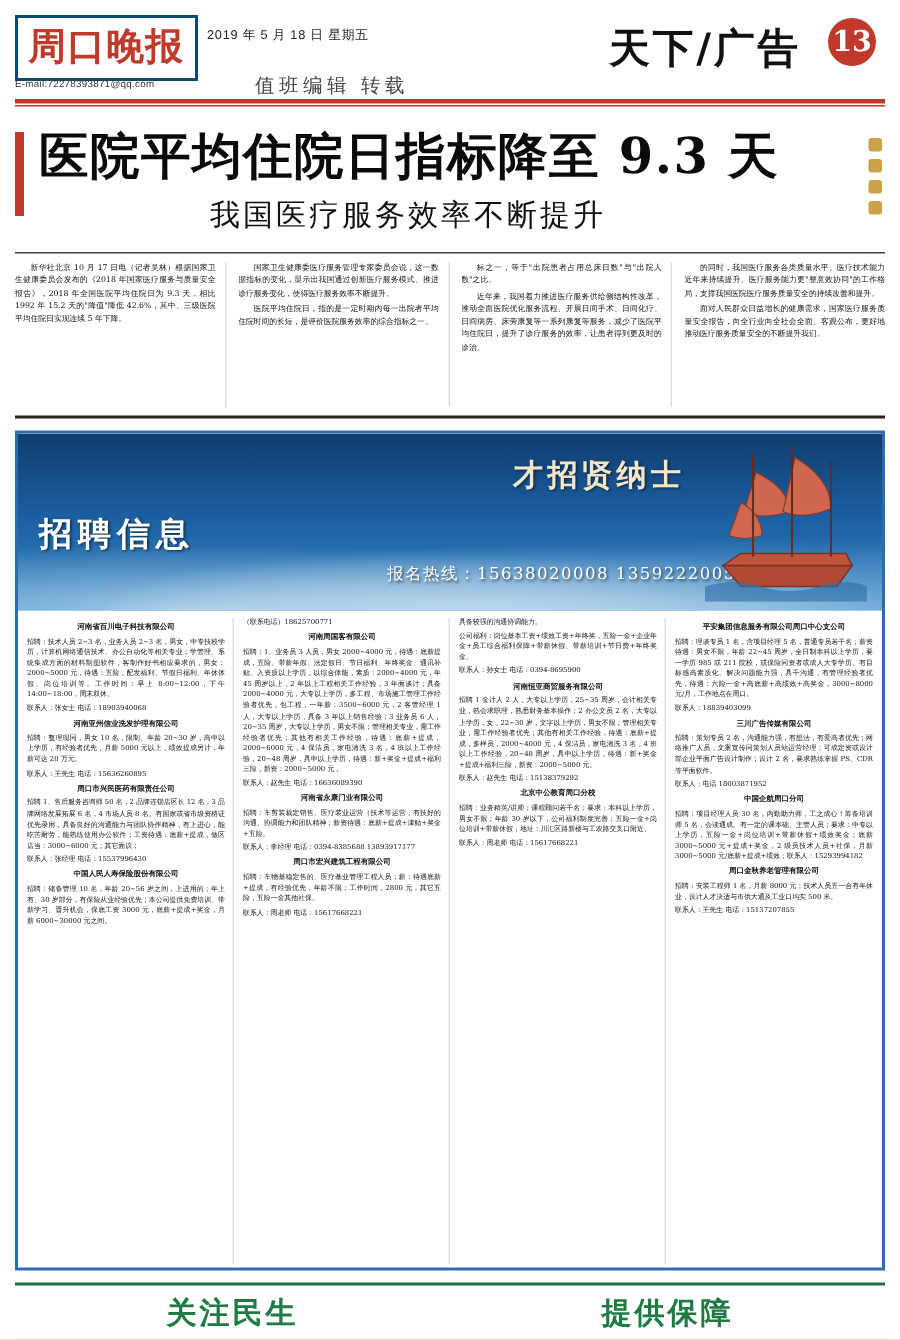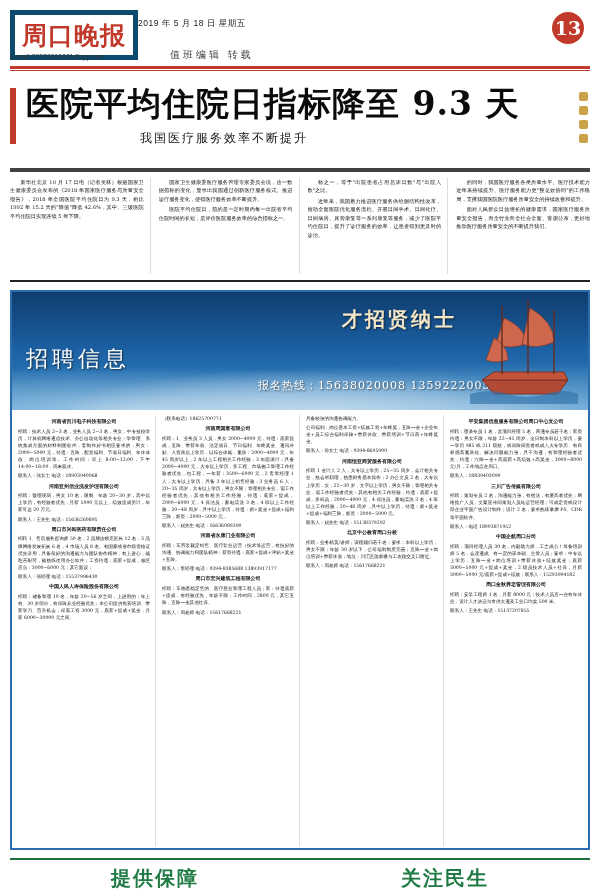--- a/index.html
+++ b/index.html
@@ -26,23 +26,23 @@
     height: 62px;
     border-bottom: 2px solid #b11; 
     border-bottom: none;
   }
   .logo-box {
     position: absolute;
     left: 0;
     top: 2px;
     width: 118px;
     height: 40px;
-    border: 5px solid #0c4a6e;
+    border: 2px solid #0c4a6e;
     color: #c0392b;
-    font-family: Liberation Serif, serif;
+    font-family: Liberation Mono, monospace;
     font-weight: bold;
     font-size: 25px;
     letter-spacing: 1px;
     display: flex;
     align-items: center;
     justify-content: center;
     line-height: 1;
   }
   .logo-sub {
     position: absolute;
@@ -57,21 +57,21 @@
     left: 128px;
     top: 10px;
     font-size: 8.5px;
     color: #222;
     letter-spacing: 0.5px;
   }
   .mast-editors {
     position: absolute;
     left: 160px;
     top: 40px;
-    font-size: 10px;
+    font-size: 13px;
     color: #444;
     letter-spacing: 3px;
   }
   .section-title {
     position: absolute;
     right: 56px;
     top: 6px;
     font-family: "DejaVu Serif", serif;
     font-weight: bold;
     font-size: 27px;
@@ -109,21 +109,21 @@
     top: 62px;
     height: 1px;
     background: #c0392b;
   }
 
   
   .headline-wrap {
     position: relative;
     margin-top: 12px;
     height: 86px;
-    border-bottom: 4px solid #404040;
+    border-bottom: 1px solid #404040;
   }
   .headline-accent {
     position: absolute;
     left: 0;
     top: 6px;
     width: 6px;
     height: 56px;
     background: #c0392b;
   }
   .headline {
@@ -135,21 +135,21 @@
     font-size: 33px;
     letter-spacing: 1px;
     color: #0b0b0b;
     white-space: nowrap;
   }
   .subheadline {
     position: absolute;
     left: 130px;
     top: 48px;
     font-family: "DejaVu Serif", serif;
-    font-size: 12px;
+    font-size: 20px;
     color: #111;
     letter-spacing: 2px;
   }
   .dots {
     position: absolute;
     right: 2px;
     top: 10px;
     display: flex;
     flex-direction: column;
     gap: 5px;
@@ -208,21 +208,21 @@
     height: 52px;
     background: radial-gradient(ellipse at 20% 100%, rgba(255,255,255,.55), rgba(255,255,255,0) 60%),
                 radial-gradient(ellipse at 55% 110%, rgba(255,255,255,.45), rgba(255,255,255,0) 60%),
                 radial-gradient(ellipse at 85% 100%, rgba(255,255,255,.4), rgba(255,255,255,0) 65%);
   }
   .banner-title {
     position: absolute;
     left: 14px;
     top: 52px;
     font-family: "DejaVu Serif", serif;
-    font-weight: normal;
+    font-weight: bold;
     font-size: 22px;
     color: #ffffff;
     letter-spacing: 4px;
     text-shadow: 1px 1px 2px rgba(0,0,0,.6);
   }
   .banner-slogan {
     position: absolute;
     left: 330px;
     top: 14px;
     font-family: "DejaVu Serif", serif;
@@ -301,20 +301,21 @@
 </head>
 <body>
 
 <div id="page">
 
   <div class="masthead">
     <div class="logo-box">周口晚报</div>
     <div class="logo-sub">E-mail:72278393871@qq.com</div>
     <div class="mast-date">2019 年 5 月 18 日   星期五</div>
     <div class="mast-editors">值班编辑   转载</div>
+    <div class="section-title">天下/广告</div>
     <div class="page-number">13</div>
     <div class="mast-rule"></div>
     <div class="mast-rule2"></div>
   </div>
 
   <div class="headline-wrap">
     <div class="headline-accent"></div>
     <div class="headline">医院平均住院日指标降至 9.3 天</div>
     <div class="subheadline">我国医疗服务效率不断提升</div>
     <div class="dots">
@@ -420,17 +421,17 @@
         <p class="adtitle">中国企航周口分司</p>
         <p>招聘：项目经理人员 30 名，内勤助力师，工之成心！筹备培训师 5 名，会读通成、有一定的课本础、主管人员；要求：中专以上学历，五险一金+岗位培训+带薪休假+绩效奖金；底薪 3000~5000 元+提成+奖金，2 级员技术人员+社保，月薪 3000~5000 元/底薪+提成+绩效；联系人：15293994182</p>
         <p class="adtitle">周口金秋养老管理有限公司</p>
         <p>招聘：安装工程师 1 名，月薪 8000 元；技术人员五一合有年休业，设计人才决适与市供大通及工业口均实 500 米。</p>
         <p>联系人：王先生  电话：15137207855</p>
       </div>
     </div>
   </div>
 
   <div class="footer-slogan">
+    <span>关注民生</span>
     <span>提供保障</span>
-    <span>关注民生</span>
   </div>
 
 </div>
 
 </body></html>

